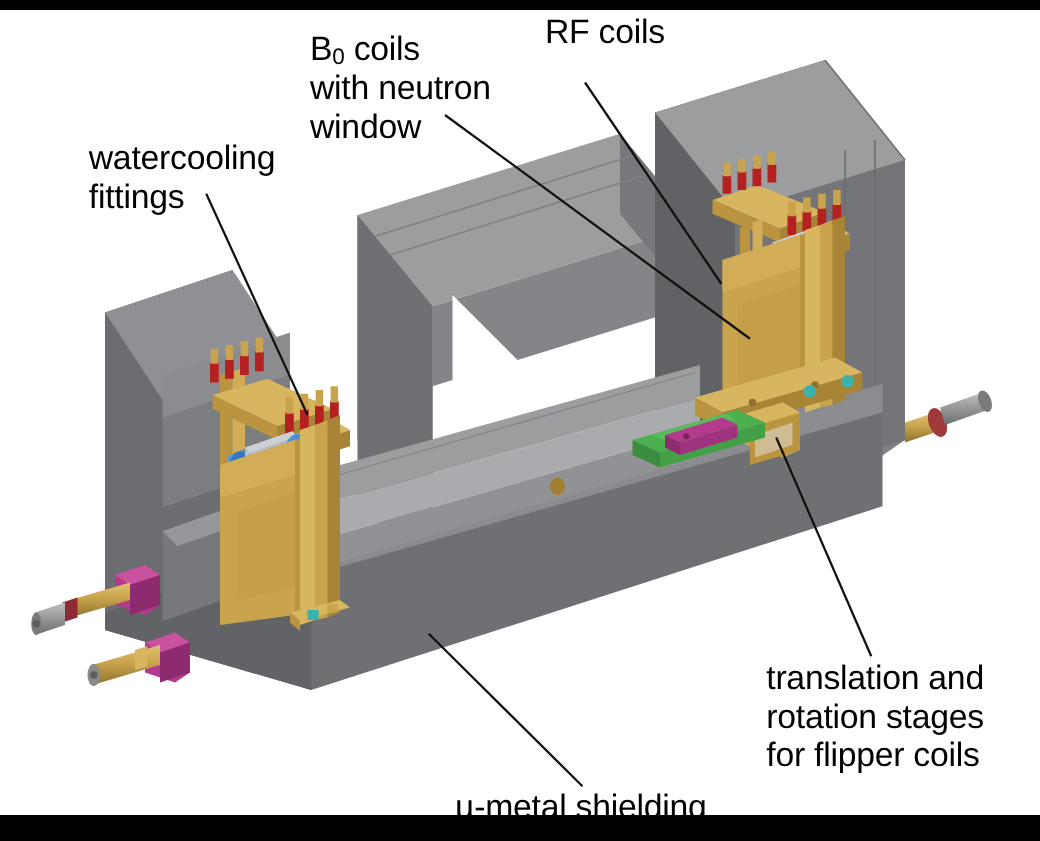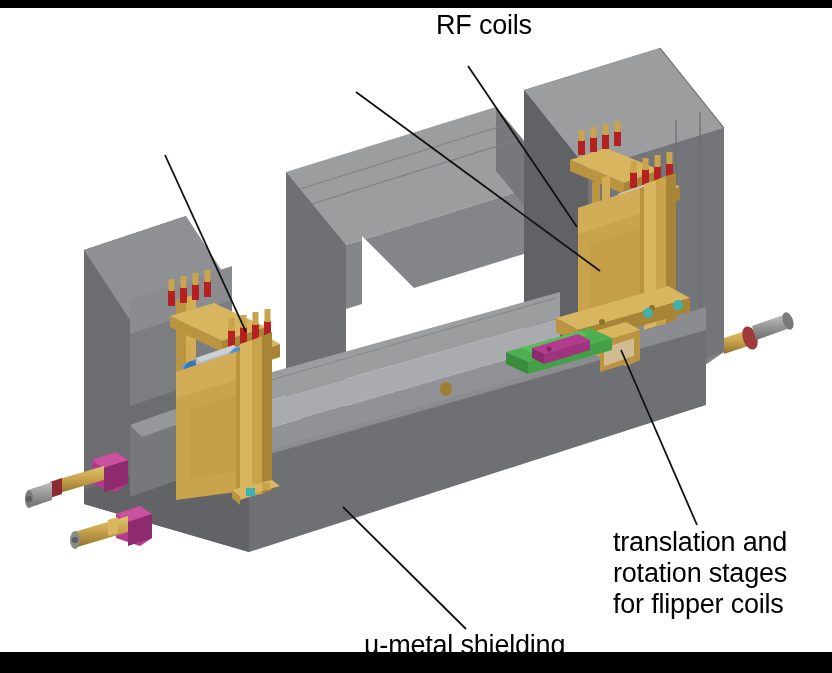--- a/index.html
+++ b/index.html
@@ -336,21 +336,26 @@
     <g stroke="#111111" stroke-width="1.8" fill="none">
       <line x1="165" y1="155" x2="246" y2="332"></line>
       <line x1="356" y1="92" x2="600" y2="271"></line>
       <line x1="468" y1="66" x2="577" y2="227"></line>
       <line x1="621" y1="350" x2="697" y2="525"></line>
       <line x1="343" y1="507" x2="466" y2="629"></line>
     </g>
   </svg>
 
   <div id="label-layer">
-
+    <div class="callout" id="lbl-watercooling">watercooling
+fittings</div>
+
+    <div class="callout" id="lbl-b0"><span>B</span><sub>0</sub><span> coils
+with neutron
+window</span></div>
 
     <div class="callout" id="lbl-rf">RF coils</div>
 
     <div class="callout" id="lbl-mumetal">µ-metal shielding</div>
 
     <div class="callout" id="lbl-translation">translation and
 rotation stages
 for flipper coils</div>
   </div>
 

